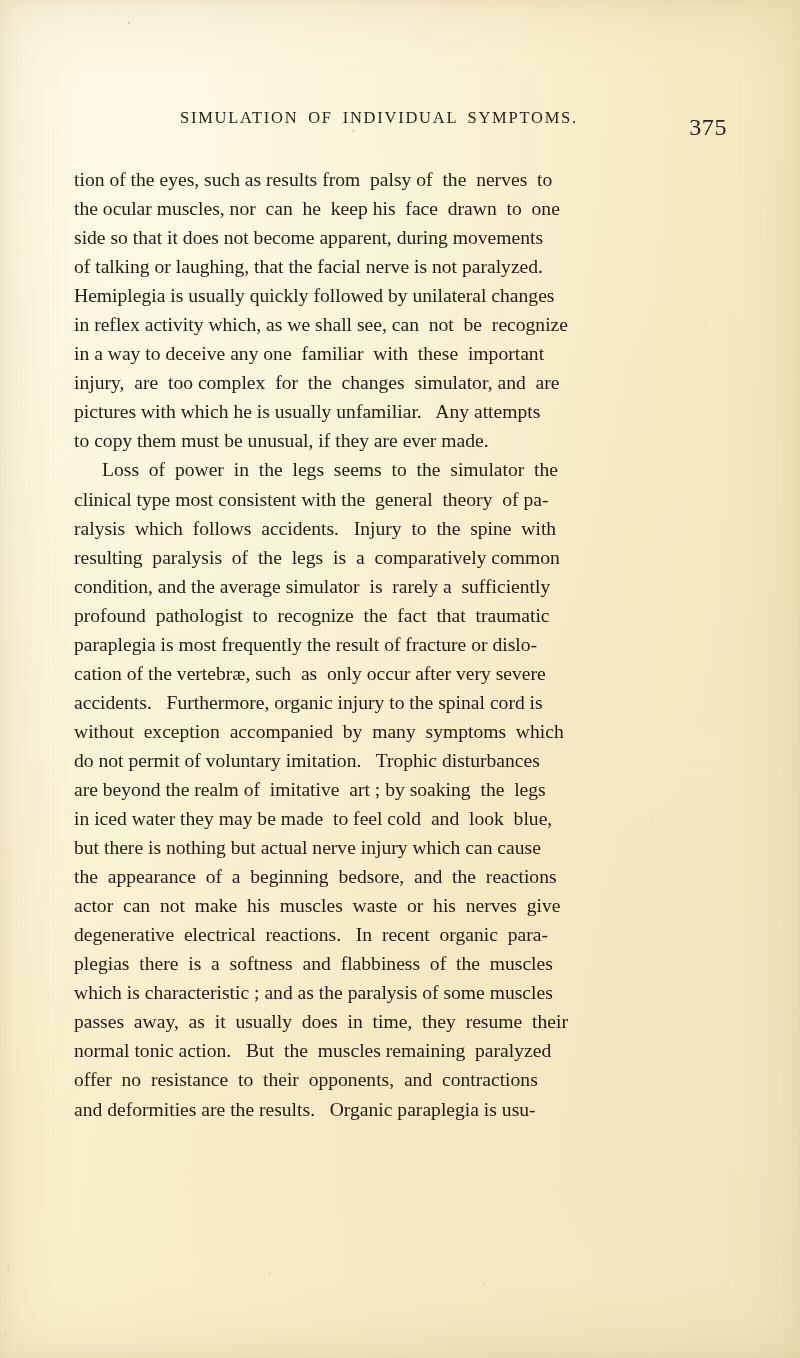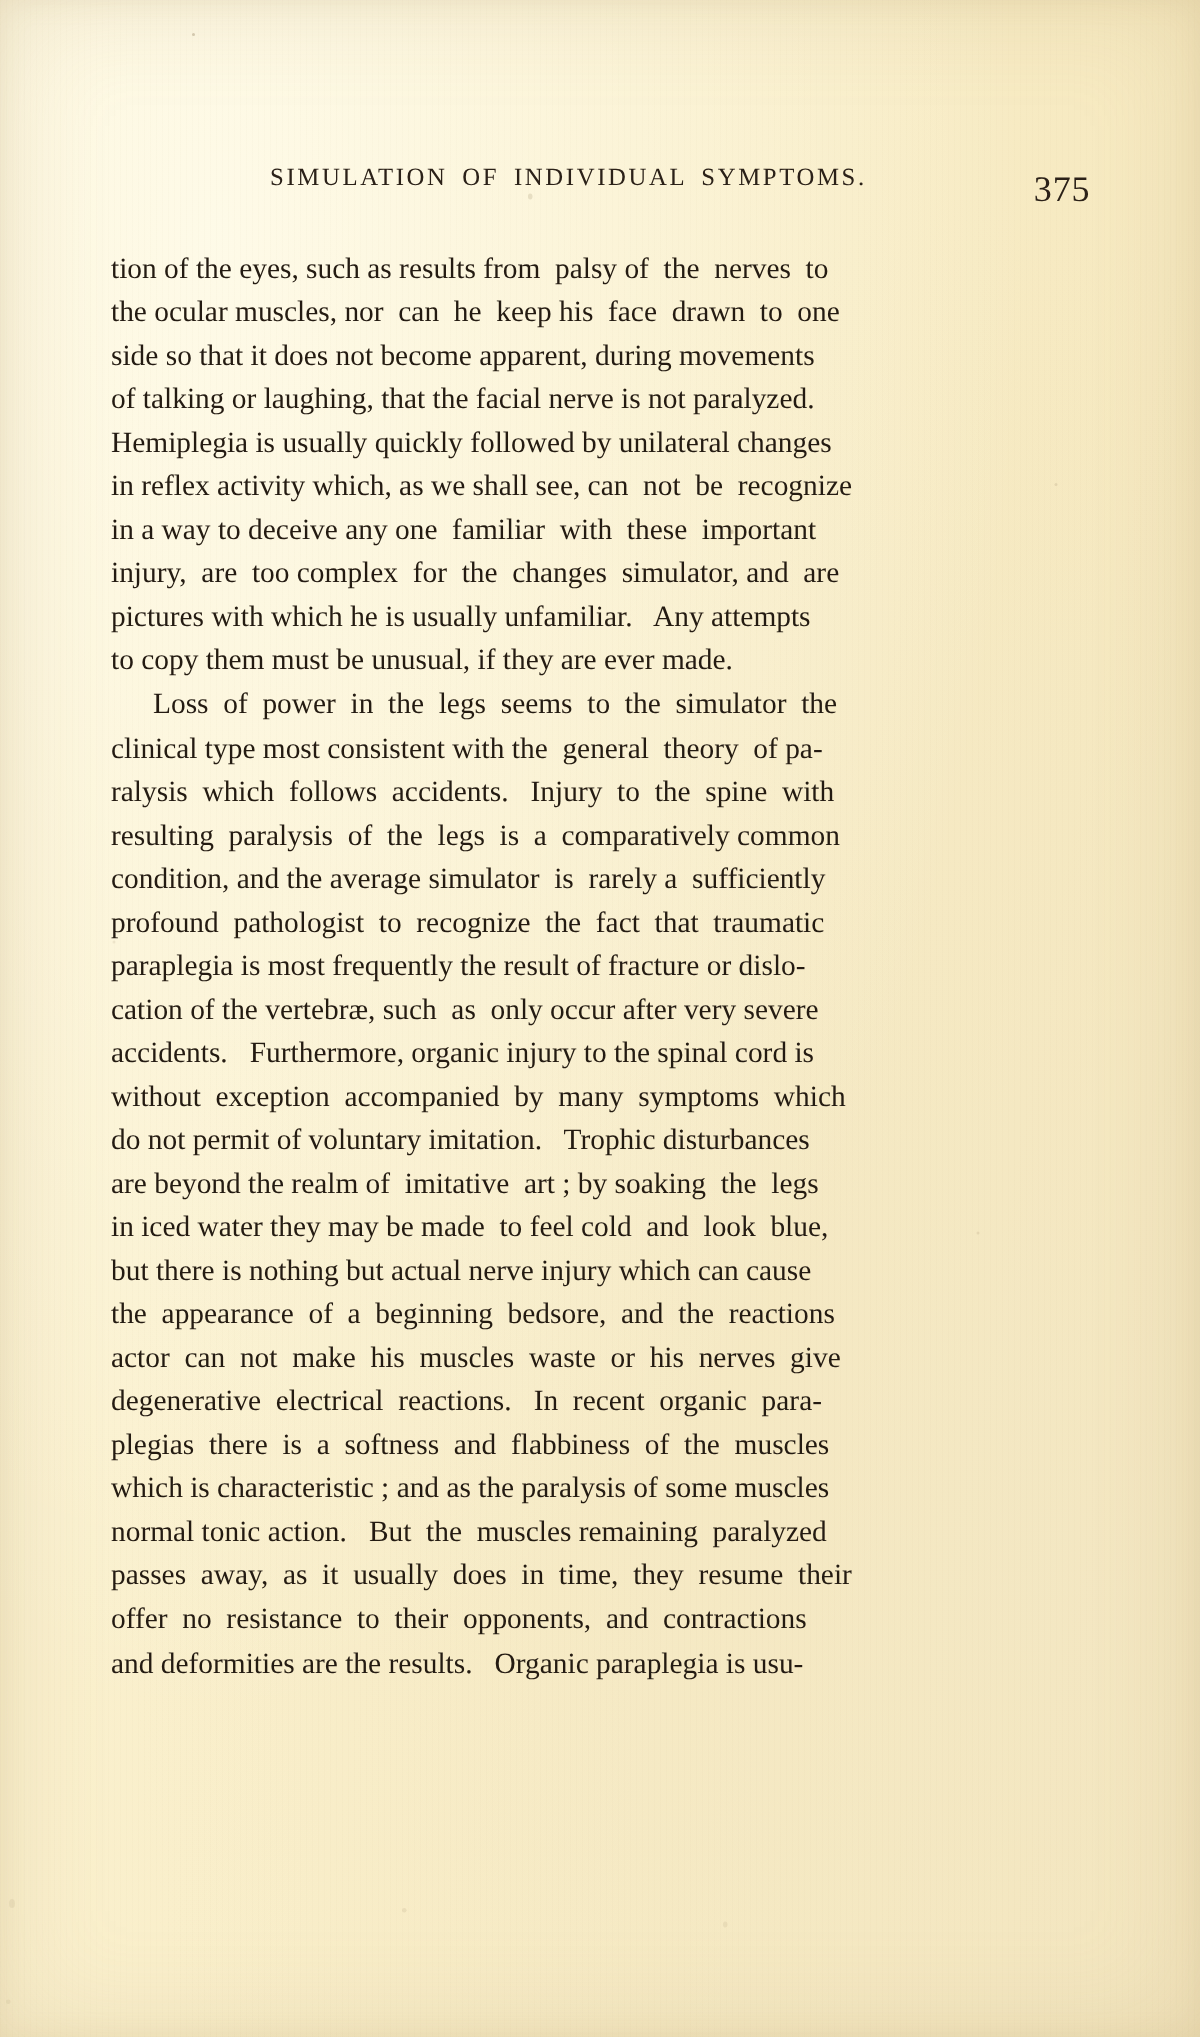--- a/index.html
+++ b/index.html
@@ -152,20 +152,20 @@
       <div class="line">without  exception  accompanied  by  many  symptoms  which</div>
       <div class="line">do not permit of voluntary imitation.   Trophic disturbances</div>
       <div class="line">are beyond the realm of  imitative  art ; by soaking  the  legs</div>
       <div class="line">in iced water they may be made  to feel cold  and  look  blue,</div>
       <div class="line">but there is nothing but actual nerve injury which can cause</div>
       <div class="line">the  appearance  of  a  beginning  bedsore,  and  the  reactions</div>
       <div class="line">actor  can  not  make  his  muscles  waste  or  his  nerves  give</div>
       <div class="line">degenerative  electrical  reactions.   In  recent  organic  para-</div>
       <div class="line">plegias  there  is  a  softness  and  flabbiness  of  the  muscles</div>
       <div class="line">which is characteristic ; and as the paralysis of some muscles</div>
+      <div class="line">passes  away,  as  it  usually  does  in  time,  they  resume  their</div>
       <div class="line">normal tonic action.   But  the  muscles remaining  paralyzed</div>
-      <div class="line">passes  away,  as  it  usually  does  in  time,  they  resume  their</div>
       <div class="line">offer  no  resistance  to  their  opponents,  and  contractions</div>
       <div class="line">and deformities are the results.   Organic paraplegia is usu-</div>
     </main>
 
   <div class="paper-vignette"></div>
 </div>
 
 </body></html>

